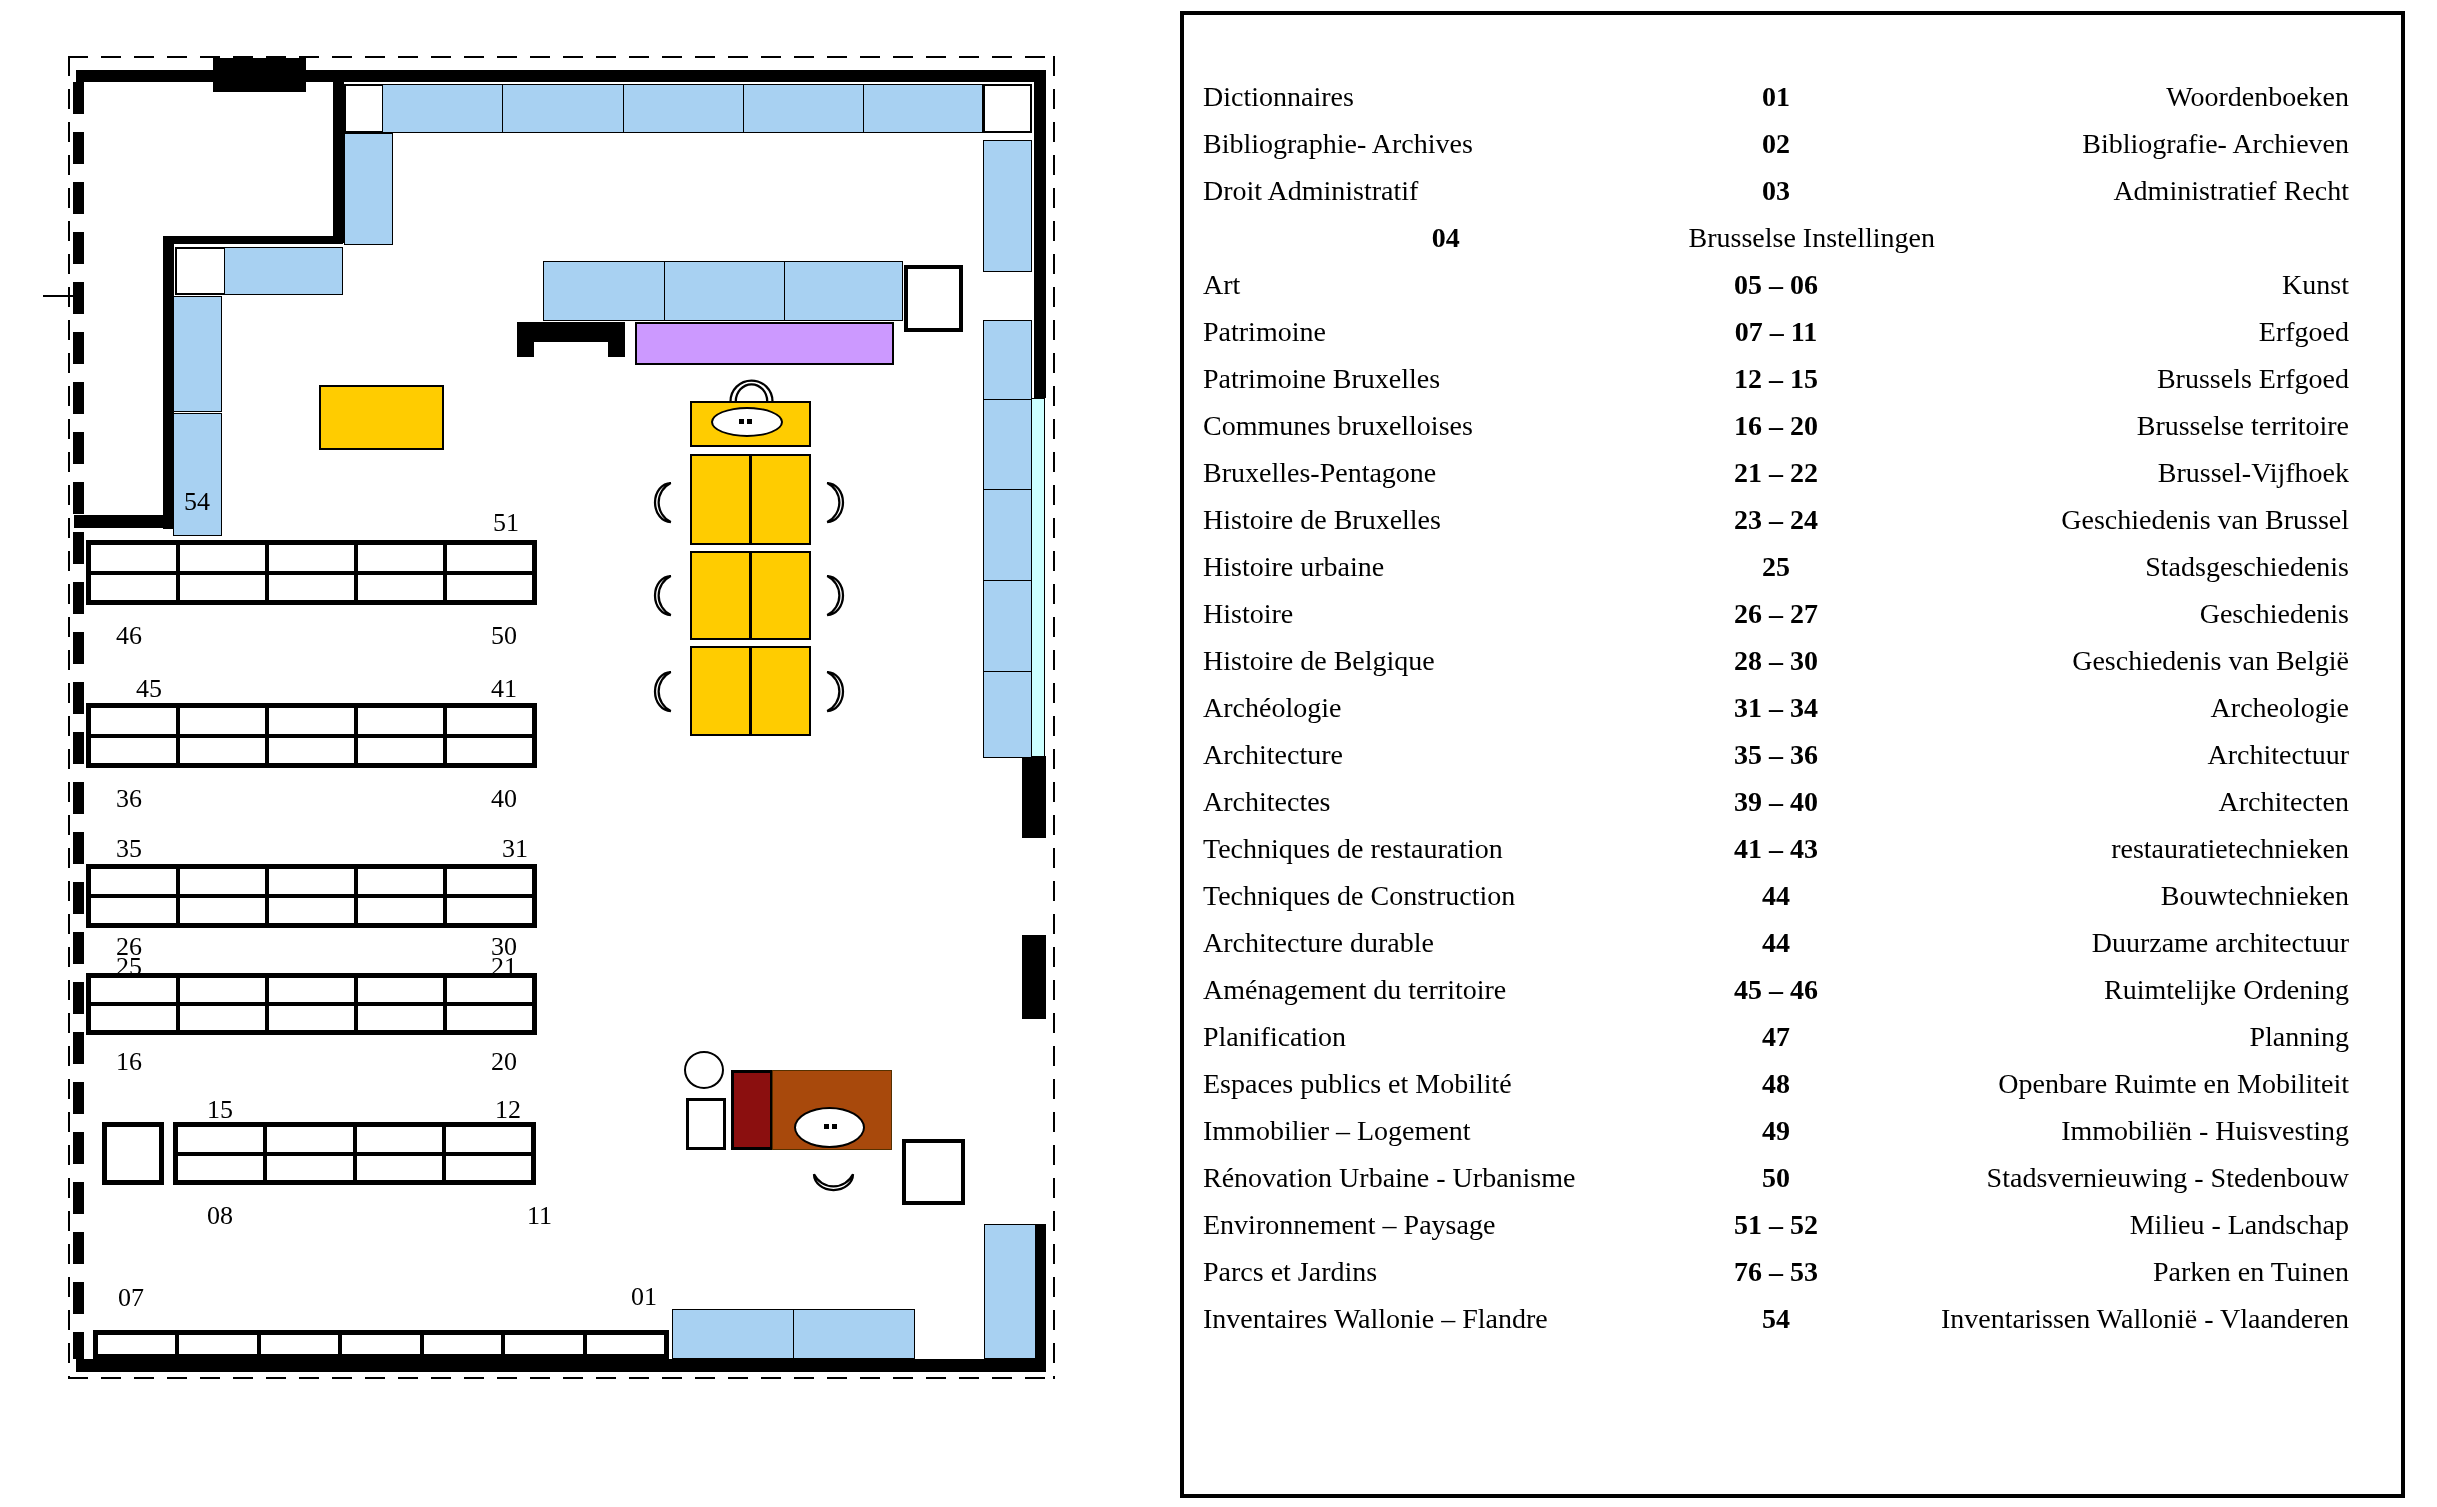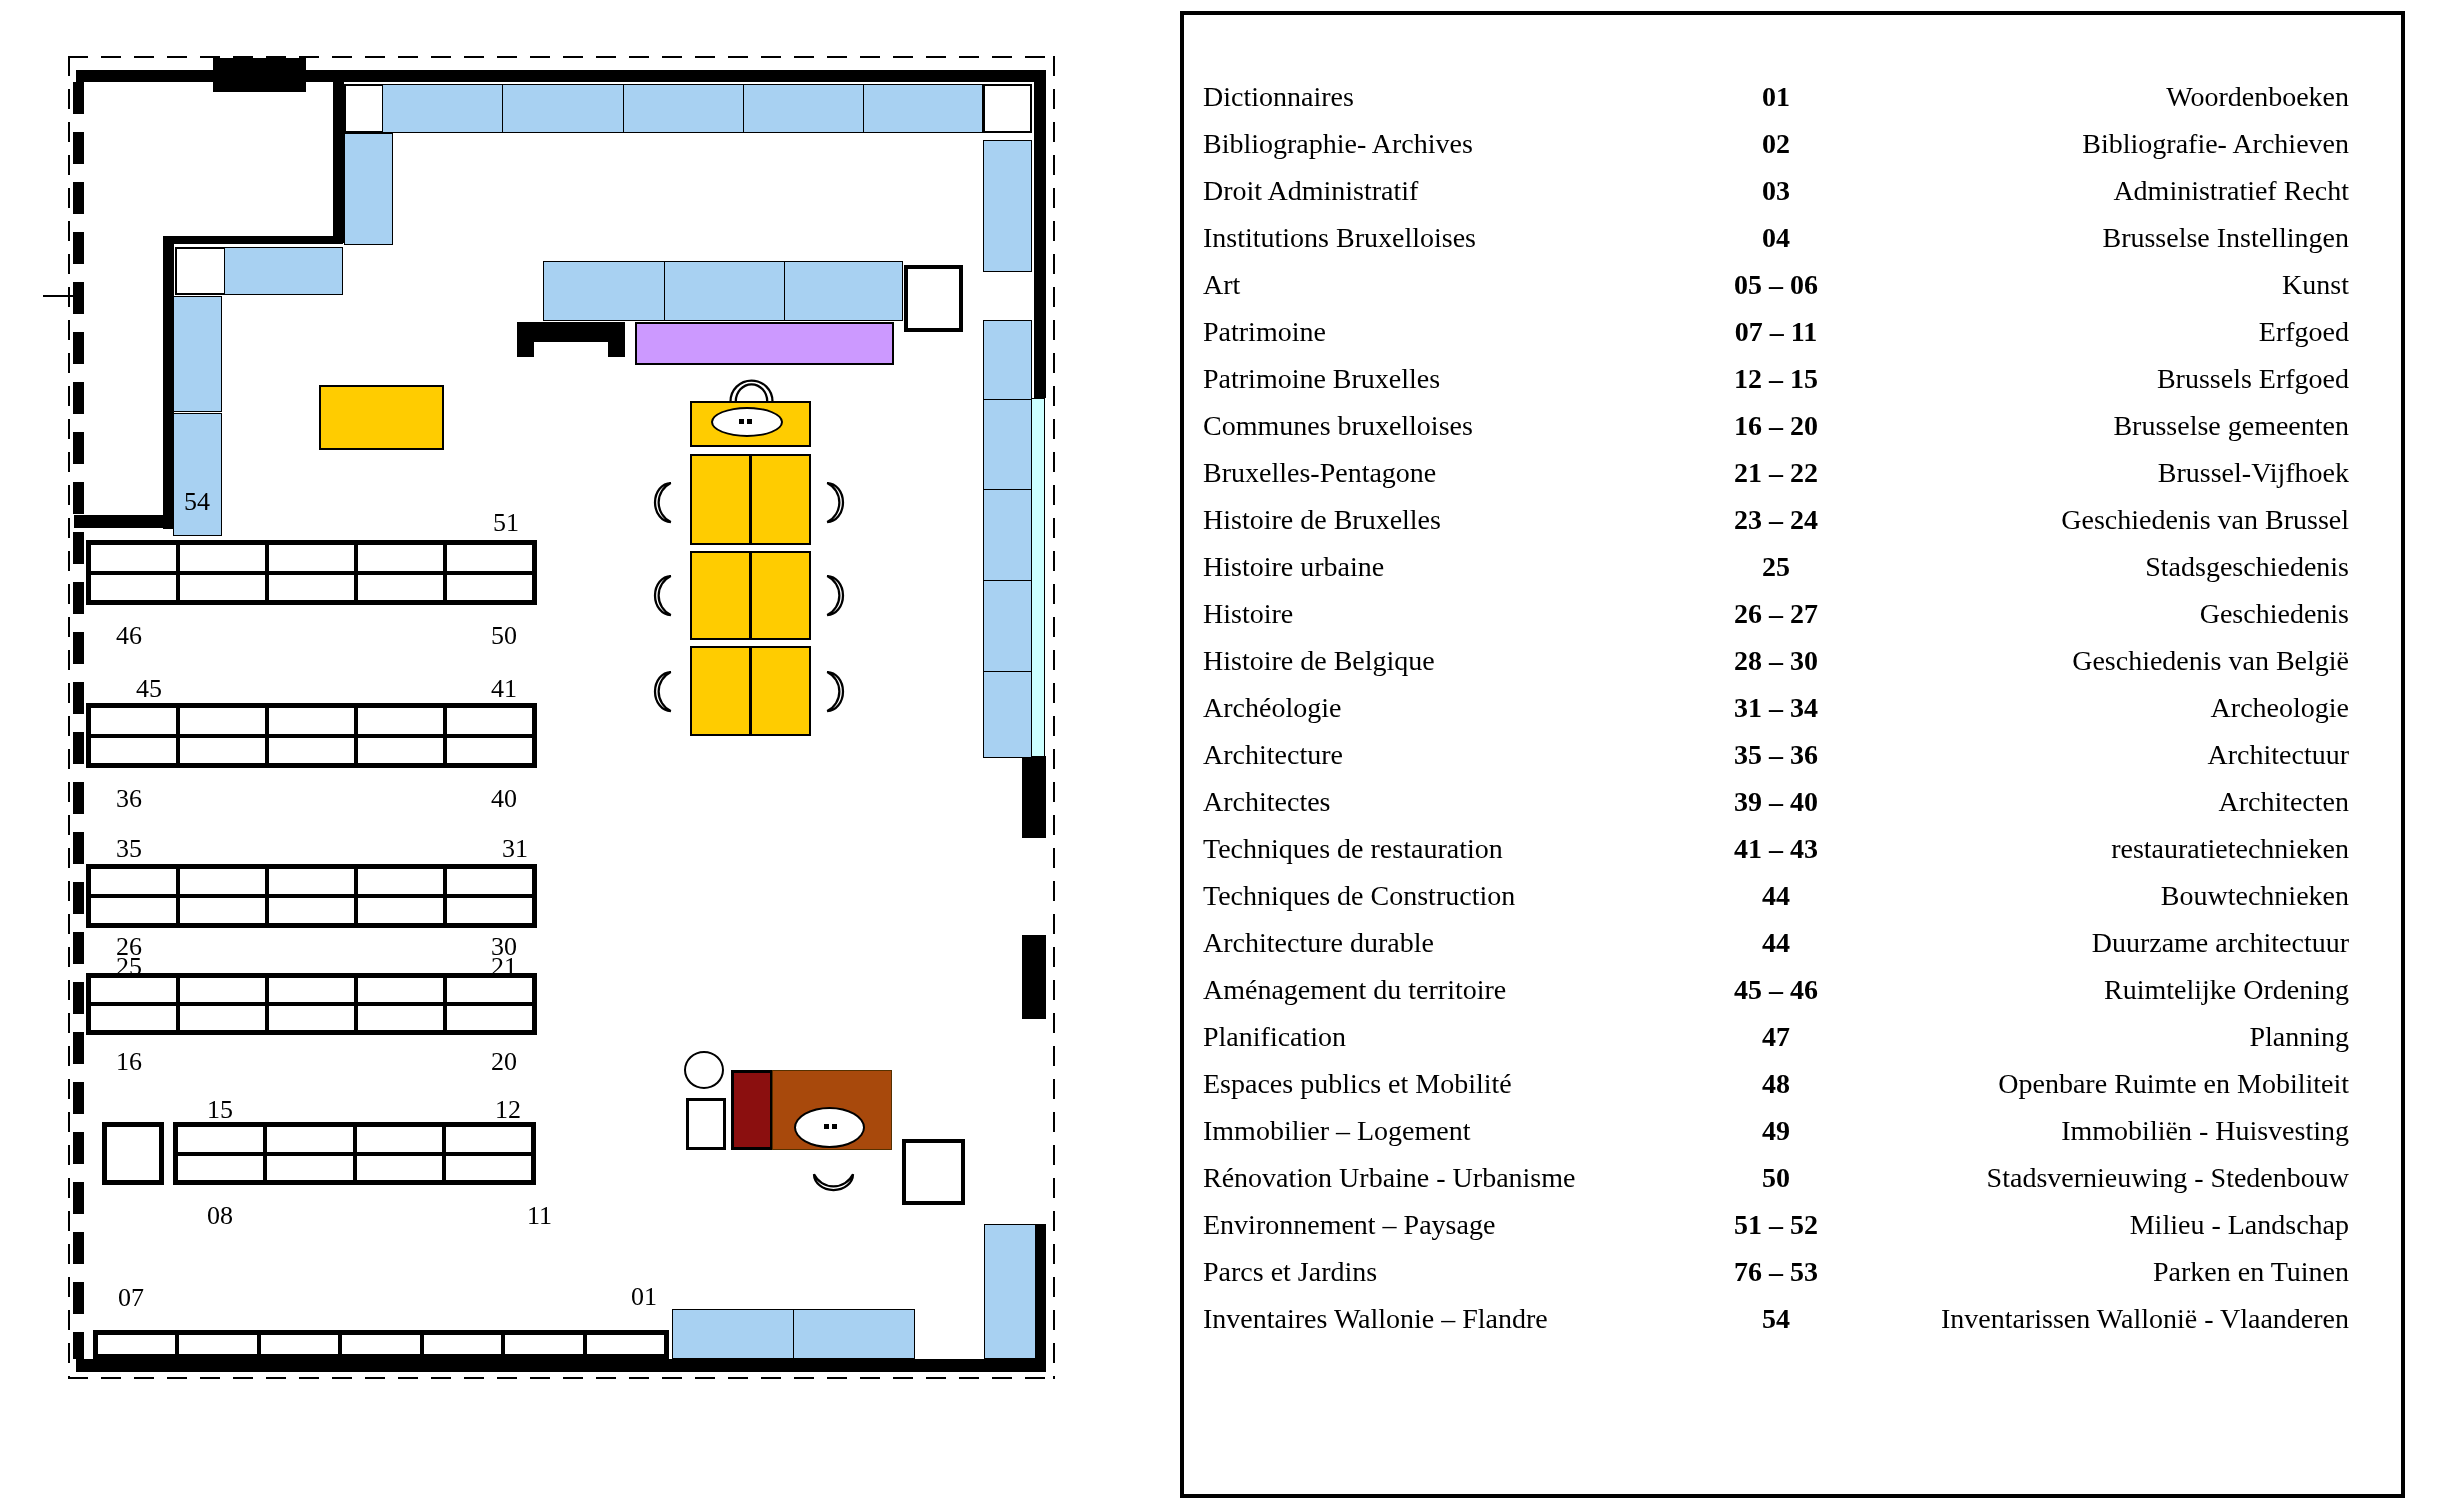--- a/index.html
+++ b/index.html
@@ -280,21 +280,20 @@
     <span class="nl">Bibliografie- Archieven</span>
   </div>
 
   <div class="legend-row">
     <span class="fr">Droit Administratif</span>
     <span class="num">03</span>
     <span class="nl">Administratief Recht</span>
   </div>
 
   <div class="legend-row">
-    <span class="fr">Institutions Bruxelloises</span>
     <span class="num">04</span>
     <span class="nl">Brusselse Instellingen</span>
   </div>
 
   <div class="legend-row">
     <span class="fr">Art</span>
     <span class="num">05 – 06</span>
     <span class="nl">Kunst</span>
   </div>
 
@@ -306,21 +305,21 @@
 
   <div class="legend-row">
     <span class="fr">Patrimoine Bruxelles</span>
     <span class="num">12 – 15</span>
     <span class="nl">Brussels Erfgoed</span>
   </div>
 
   <div class="legend-row">
     <span class="fr">Communes bruxelloises</span>
     <span class="num">16 – 20</span>
-    <span class="nl">Brusselse gemeenten</span>
+    <span class="nl">Brusselse territoire</span>
   </div>
 
   <div class="legend-row">
     <span class="fr">Bruxelles-Pentagone</span>
     <span class="num">21 – 22</span>
     <span class="nl">Brussel-Vijfhoek</span>
   </div>
 
   <div class="legend-row">
     <span class="fr">Histoire de Bruxelles</span>

